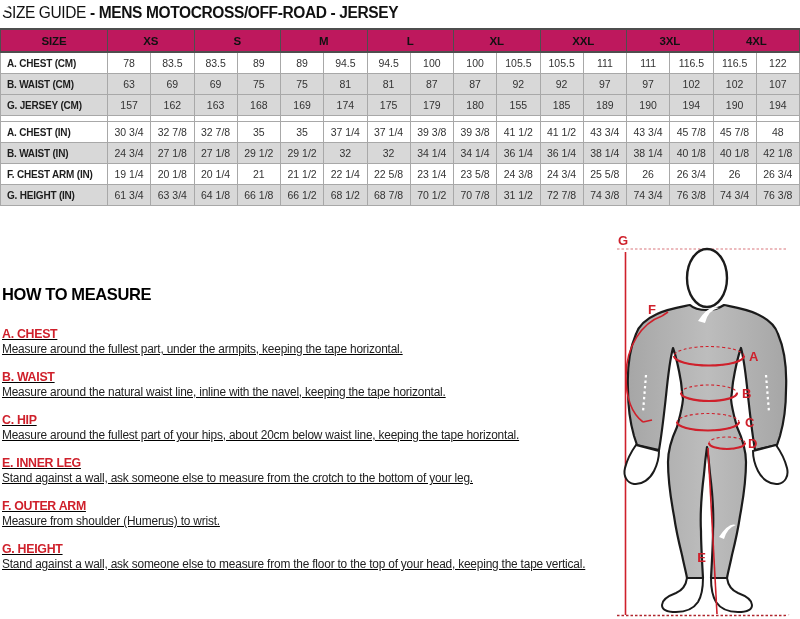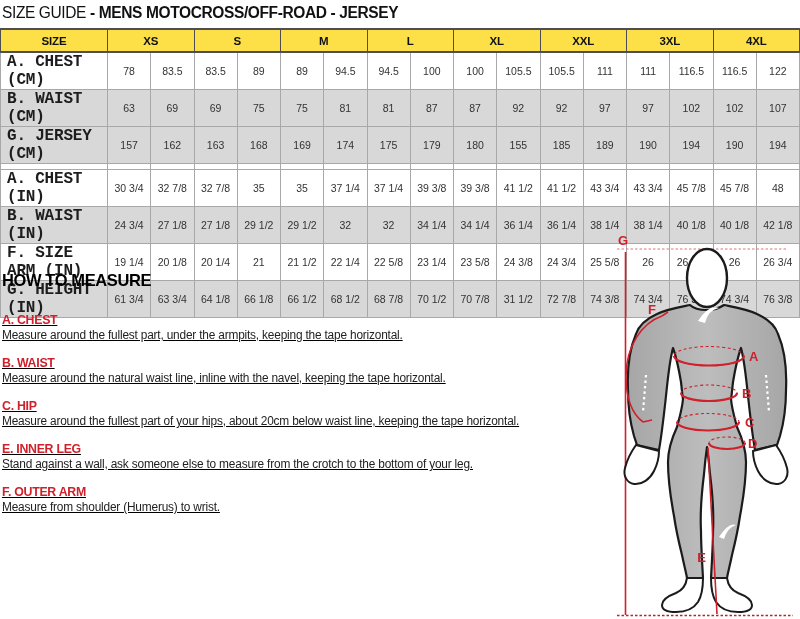--- a/index.html
+++ b/index.html
@@ -1,40 +1,40 @@
 <!DOCTYPE html>
 <html><head>
 <meta charset="utf-8">
 <style>
   html,body { margin:0; padding:0; background:#fff; }
   #page { position:relative; width:800px; height:619px; background:#fff;
-          font-family:"Liberation Sans", sans-serif; overflow:hidden; }
+          font-family:"Liberation Sans", sans-serif; overflow:hidden;border-radius:25px; }
 
   
   .title { position:absolute; top:4px; left:2px; font-size:16px; color:#111;
            letter-spacing:-0.4px; white-space:nowrap; transform:scaleX(.97);
            transform-origin:left top; }
   .title .bold { font-weight:bold; }
 
   
   table.size-table { position:absolute; top:28px; left:0; width:800px;
                      border-collapse:collapse; table-layout:fixed; }
   table.size-table col.label-col { width:107px; }
-  table.size-table thead th { background:#fde047; border:1px solid #4e4e4e;
+  table.size-table thead th { background:#be185d; border:1px solid #4e4e4e;
       border-top-width:2px; border-bottom-width:2px; height:21px;
       font-size:11.5px; color:#111; padding:0; letter-spacing:-0.2px; }
   table.size-table tbody td { border:1px solid #a8a8a8; height:20px;
       text-align:center; font-size:10.5px; color:#333; padding:0; background:#fff; }
   table.size-table tbody td.rowlabel { text-align:left; padding-left:6px;
-      font-weight:bold; color:#1d1d1d; font-size:16px; letter-spacing:-0.2px;font-family:Liberation Mono, monospace; }
+      font-weight:bold; color:#1d1d1d; font-size:10px; letter-spacing:-0.2px; }
   table.size-table tr.shade td { background:#d8d8d8; }
   table.size-table tr.sep td { height:5px; background:#fff; }
 
   
-  .htm { position:absolute; left:2px; top:271px; width:660px; }
+  .htm { position:absolute; left:2px; top:285px; width:660px; }
   .htm h2 { margin:0 0 21px 0; font-size:17px; line-height:20px; color:#000;
             letter-spacing:-0.4px; transform:scaleX(.97); transform-origin:left; }
   .m-item { margin-bottom:12px;text-decoration:underline; }
   .m-label { color:#cf202b; font-weight:bold; font-size:13px; line-height:15px;
              letter-spacing:-0.3px; margin-bottom:1px; white-space:nowrap;
              transform:scaleX(.95); transform-origin:left; }
   .m-text { color:#222; font-size:12.5px; line-height:15px; letter-spacing:-0.2px;
             white-space:nowrap; transform:scaleX(.95); transform-origin:left; }
 
   
@@ -191,21 +191,21 @@
           <td>34 1/4</td>
           <td>36 1/4</td>
           <td>36 1/4</td>
           <td>38 1/4</td>
           <td>38 1/4</td>
           <td>40 1/8</td>
           <td>40 1/8</td>
           <td>42 1/8</td>
         </tr>
         <tr>
-          <td class="rowlabel">F. SIZE ARM (IN)</td>
+          <td class="rowlabel">F. CHEST ARM (IN)</td>
           <td>19 1/4</td>
           <td>20 1/8</td>
           <td>20 1/4</td>
           <td>21</td>
           <td>21 1/2</td>
           <td>22 1/4</td>
           <td>22 5/8</td>
           <td>23 1/4</td>
           <td>23 5/8</td>
           <td>24 3/8</td>
@@ -253,20 +253,24 @@
           <div class="m-label">C. HIP</div>
           <div class="m-text">Measure around the fullest part of your hips, about 20cm below waist line, keeping the tape horizontal.</div>
         </div>
         <div class="m-item">
           <div class="m-label">E. INNER LEG</div>
           <div class="m-text">Stand against a wall, ask someone else to measure from the crotch to the bottom of your leg.</div>
         </div>
         <div class="m-item">
           <div class="m-label">F. OUTER ARM</div>
           <div class="m-text">Measure from shoulder (Humerus) to wrist.</div>
+        </div>
+        <div class="m-item">
+          <div class="m-label">G. HEIGHT</div>
+          <div class="m-text">Stand against a wall, ask someone else to measure from the floor to the top of your head, keeping the tape vertical.</div>
         </div>
       </div>
   </div>
 
   <svg class="diagram" viewBox="0 0 190 391" width="190" height="391">
     <defs>
       <linearGradient id="suitGrad" x1="0" y1="0" x2="1" y2="0">
         <stop offset="0" stop-color="#a6a6a6"></stop>
         <stop offset="0.5" stop-color="#bdbdbd"></stop>
         <stop offset="1" stop-color="#a6a6a6"></stop>

